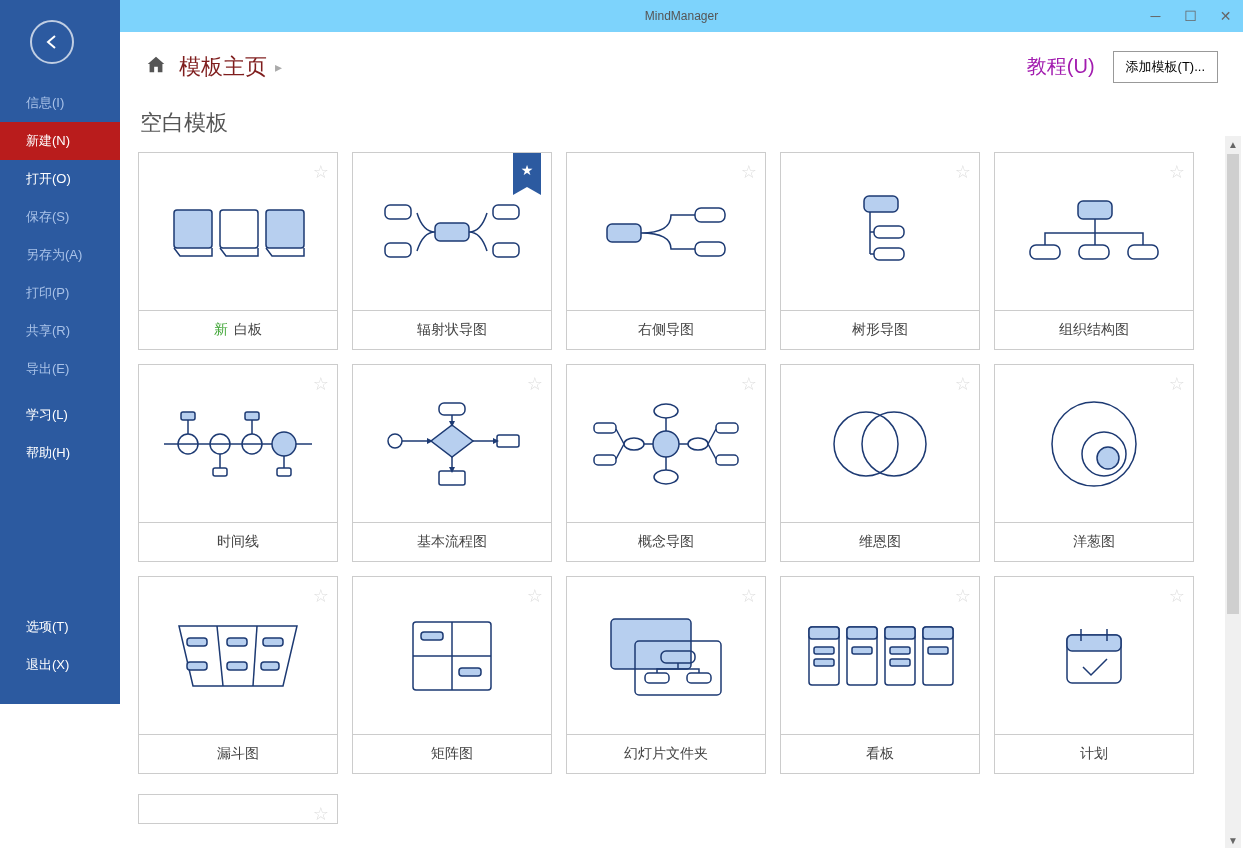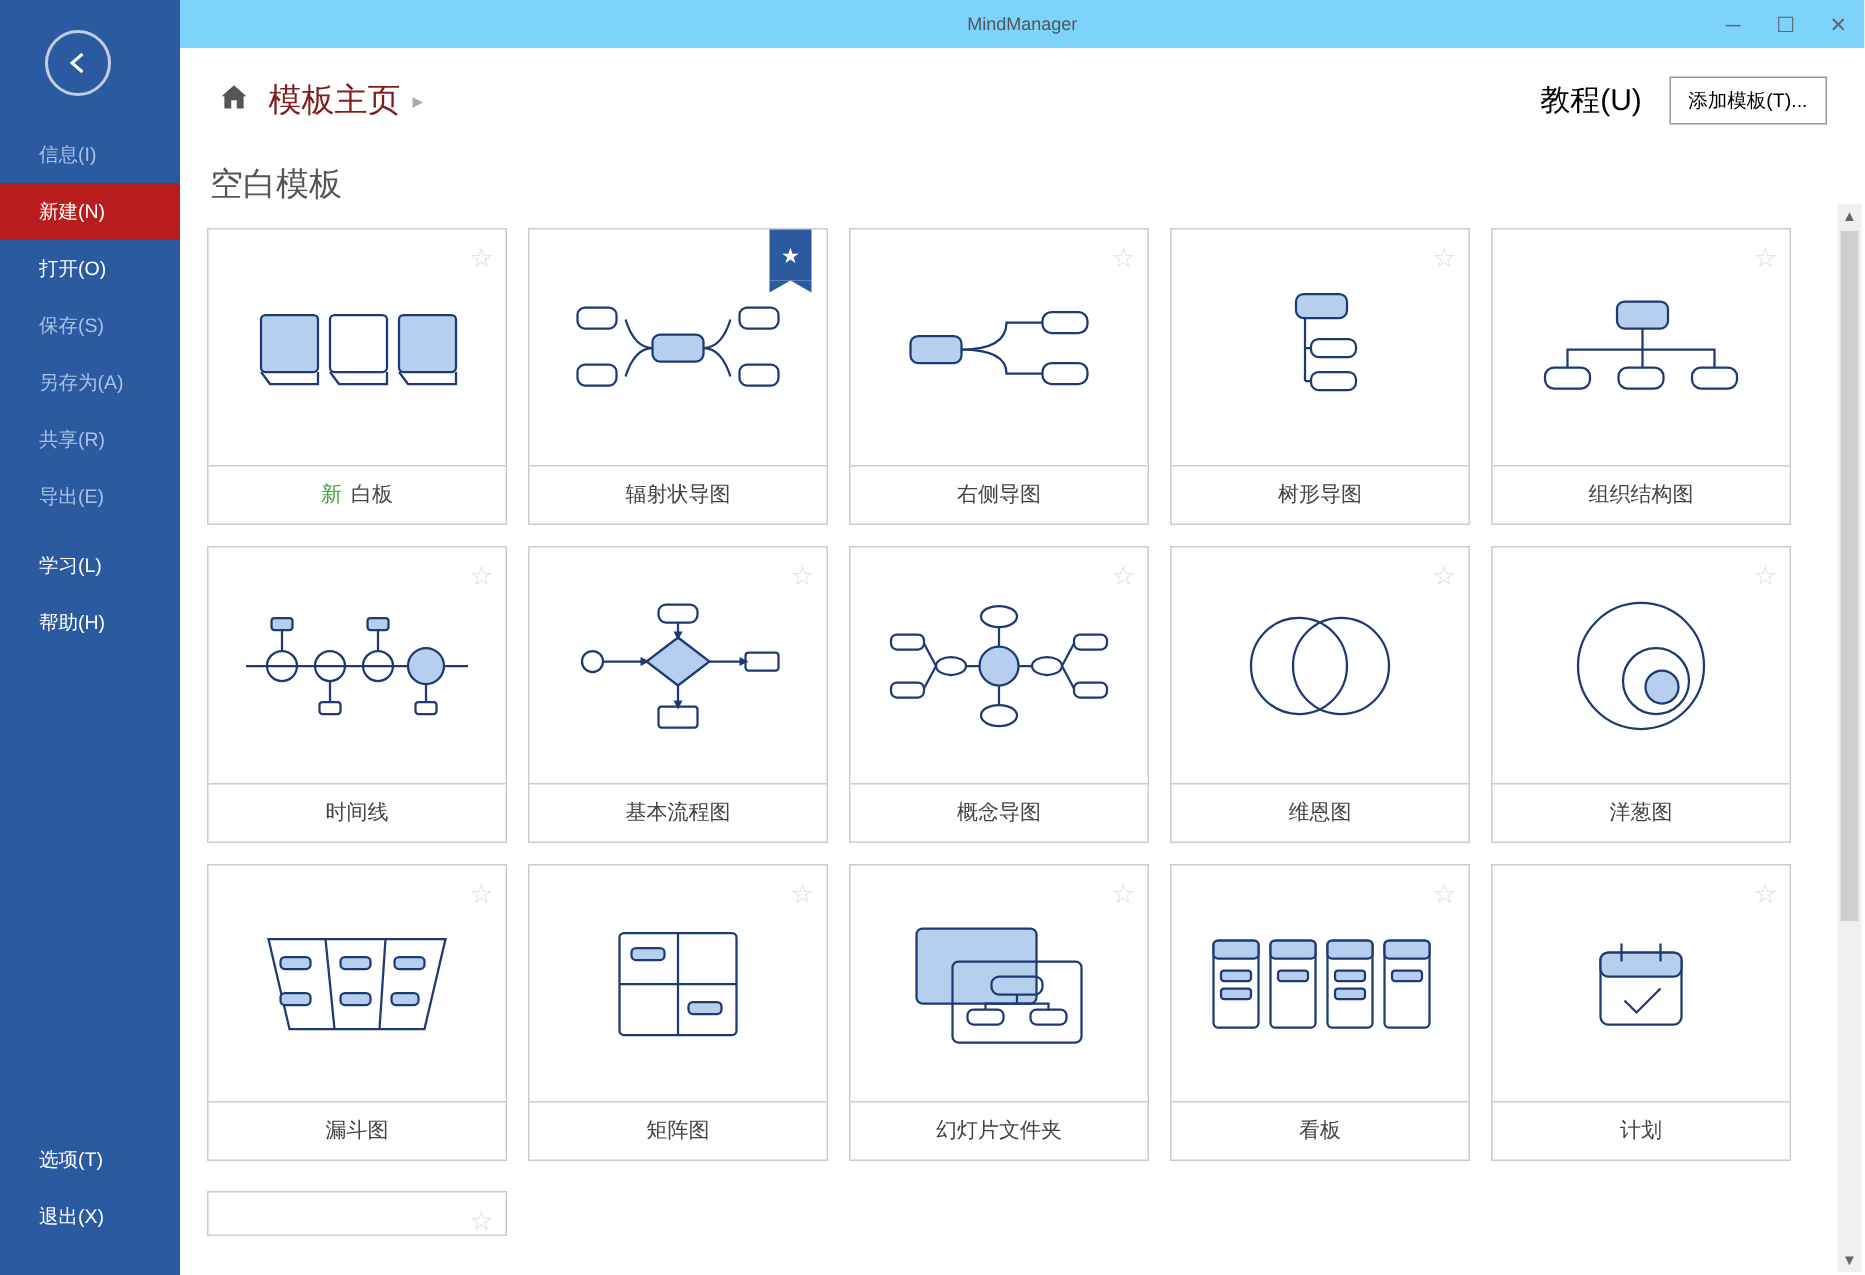--- a/index.html
+++ b/index.html
@@ -5,39 +5,39 @@
 * { margin:0; padding:0; box-sizing:border-box; }
 body { font-family:"Microsoft YaHei","Segoe UI",sans-serif; font-size:13px; color:#333; background:#fff; width:1243px; height:850px; overflow:hidden; position:relative; }
 
 
 .titlebar { position:absolute; top:0; left:120px; right:0; height:32px; background:#7dd3fc; display:flex; align-items:center; justify-content:center; }
 .titlebar .title { font-size:12px; color:#555; }
 .winctrls { position:absolute; right:0; top:0; display:flex; }
 .winctrls div { width:35px; height:32px; display:flex; align-items:center; justify-content:center; color:#666; font-size:14px; }
 
 
-.sidebar { position:absolute; left:0; top:0; width:120px; height:850px; background:#2c5aa0; color:#fff; display:flex; flex-direction:column; }
+.sidebar { position:absolute; left:0; top:0; width:120px; height:704px; background:#2c5aa0; color:#fff; display:flex; flex-direction:column; }
 .backbtn { margin:20px 0 10px 30px; width:44px; height:44px; border:2px solid rgba(255,255,255,.7); border-radius:50%; display:flex; align-items:center; justify-content:center; cursor:pointer; }
 .backbtn svg { stroke:#fff; stroke-width:2; fill:none; }
 .navlist { margin-top:10px; }
 .navitem { padding:10px 0 10px 26px; font-size:13px; color:#a9c2e8; cursor:pointer; }
 .navitem.enabled { color:#fff; }
 .navitem.active { background:#b91c1c; color:#fff; }
 .navitem.sep { margin-top:8px; }
 .navbottom { margin-top:auto; margin-bottom:20px; }
 .navbottom .navitem { color:#fff; }
 
 
 .main { position:absolute; left:120px; top:32px; right:0; bottom:0; background:#fff; }
 .toolbar { height:70px; padding:0 25px; display:flex; align-items:center; border-bottom:1px solid transparent; }
 .toolbar .home { margin-right:12px; color:#555; }
 .toolbar .crumb { font-size:22px; color:#7f1d1d; }
 .toolbar .chev { margin-left:8px; color:#aaa; font-size:14px; }
 .toolbar .spacer { flex:1; }
-.tut { color:#000000; font-size:20px; margin-right:18px; cursor:pointer; }
+.tut { color:#a21caf; font-size:20px; margin-right:18px; cursor:pointer; }
 .addbtn { border:1px solid #999; padding:6px 12px; font-size:13px; background:#fff; cursor:pointer; }
 
 .content { position:absolute; left:0; right:18px; top:70px; bottom:0; overflow-y:auto; padding:0 4px 20px 18px; }
 .section-h { font-size:22px; color:#555; margin:6px 0 14px 2px; font-weight:normal; }
 
 .grid { display:grid; grid-template-columns:repeat(5,200px); gap:14px; margin-bottom:20px; }
 .card { border:1px solid #ccc; background:#fff; position:relative; cursor:pointer; }
 .card-prev { height:158px; display:flex; align-items:center; justify-content:center; position:relative; border-bottom:1px solid #ccc; }
 .card-label { height:38px; display:flex; align-items:center; justify-content:center; font-size:14px; color:#444; }
 .star-fav { position:absolute; top:8px; right:8px; color:#ddd; font-size:18px; }
@@ -79,20 +79,21 @@
     <svg width="20" height="20" viewBox="0 0 20 20">
         <path d="M13 4 L6 10 L13 16"></path>
       </svg>
   </div>
   <div class="navlist" id="navlist">
       <div class="navitem">信息(I)</div>
       <div class="navitem active enabled">新建(N)</div>
       <div class="navitem enabled">打开(O)</div>
       <div class="navitem">保存(S)</div>
       <div class="navitem">另存为(A)</div>
+      <div class="navitem">打印(P)</div>
       <div class="navitem">共享(R)</div>
       <div class="navitem">导出(E)</div>
       <div class="navitem enabled sep">学习(L)</div>
       <div class="navitem enabled">帮助(H)</div>
     </div>
   <div class="navbottom" id="navbottom">
       <div class="navitem">选项(T)</div>
       <div class="navitem">退出(X)</div>
     </div>
 </div>

